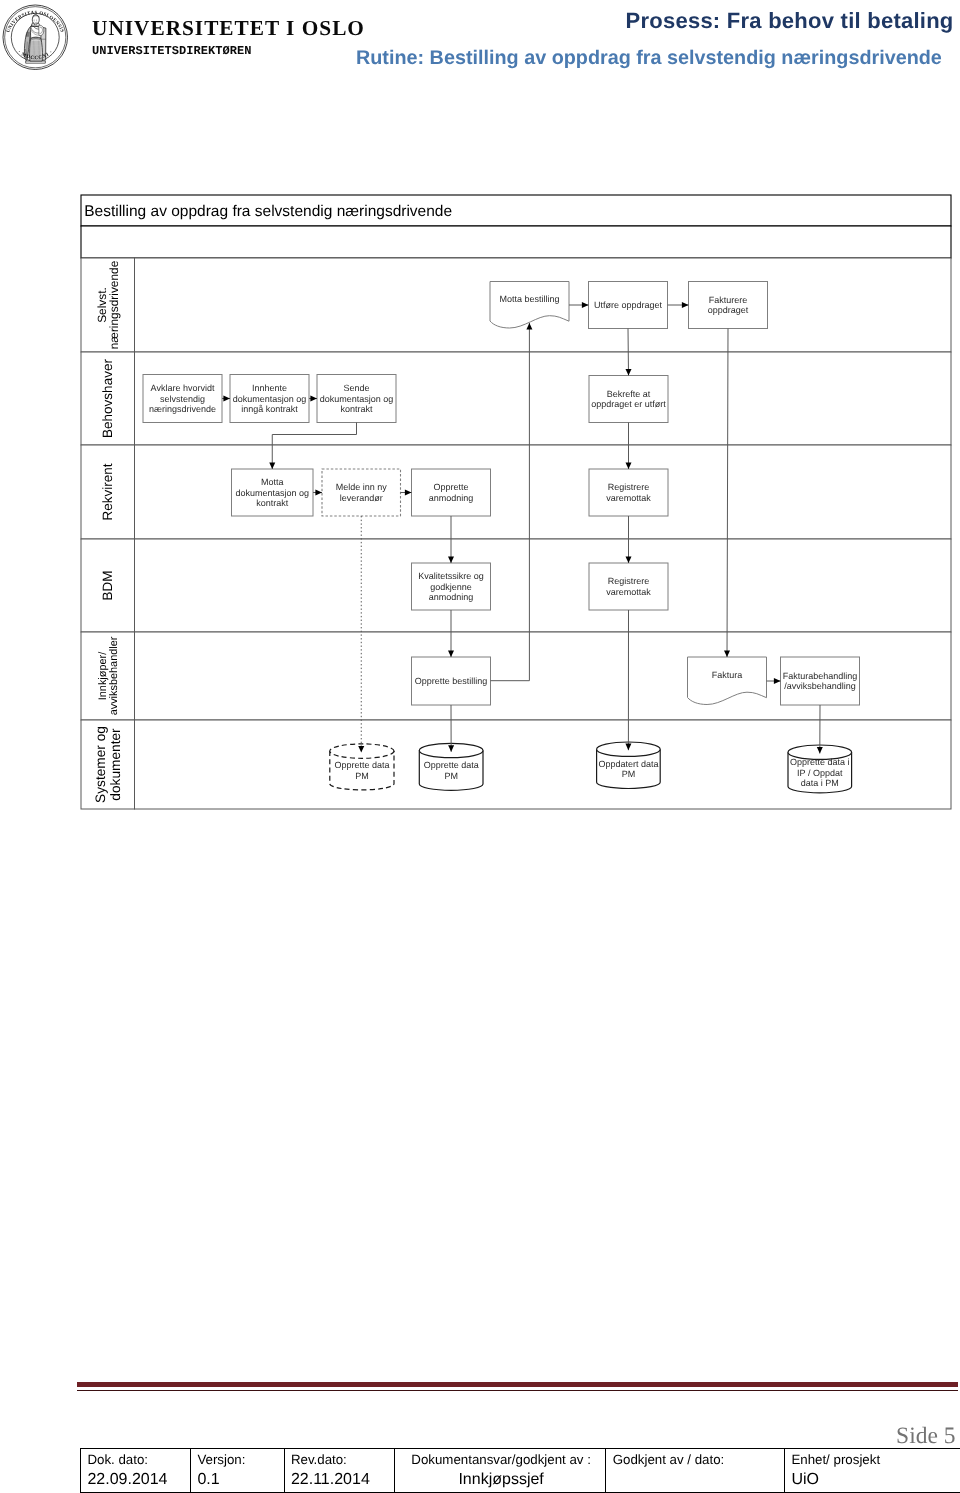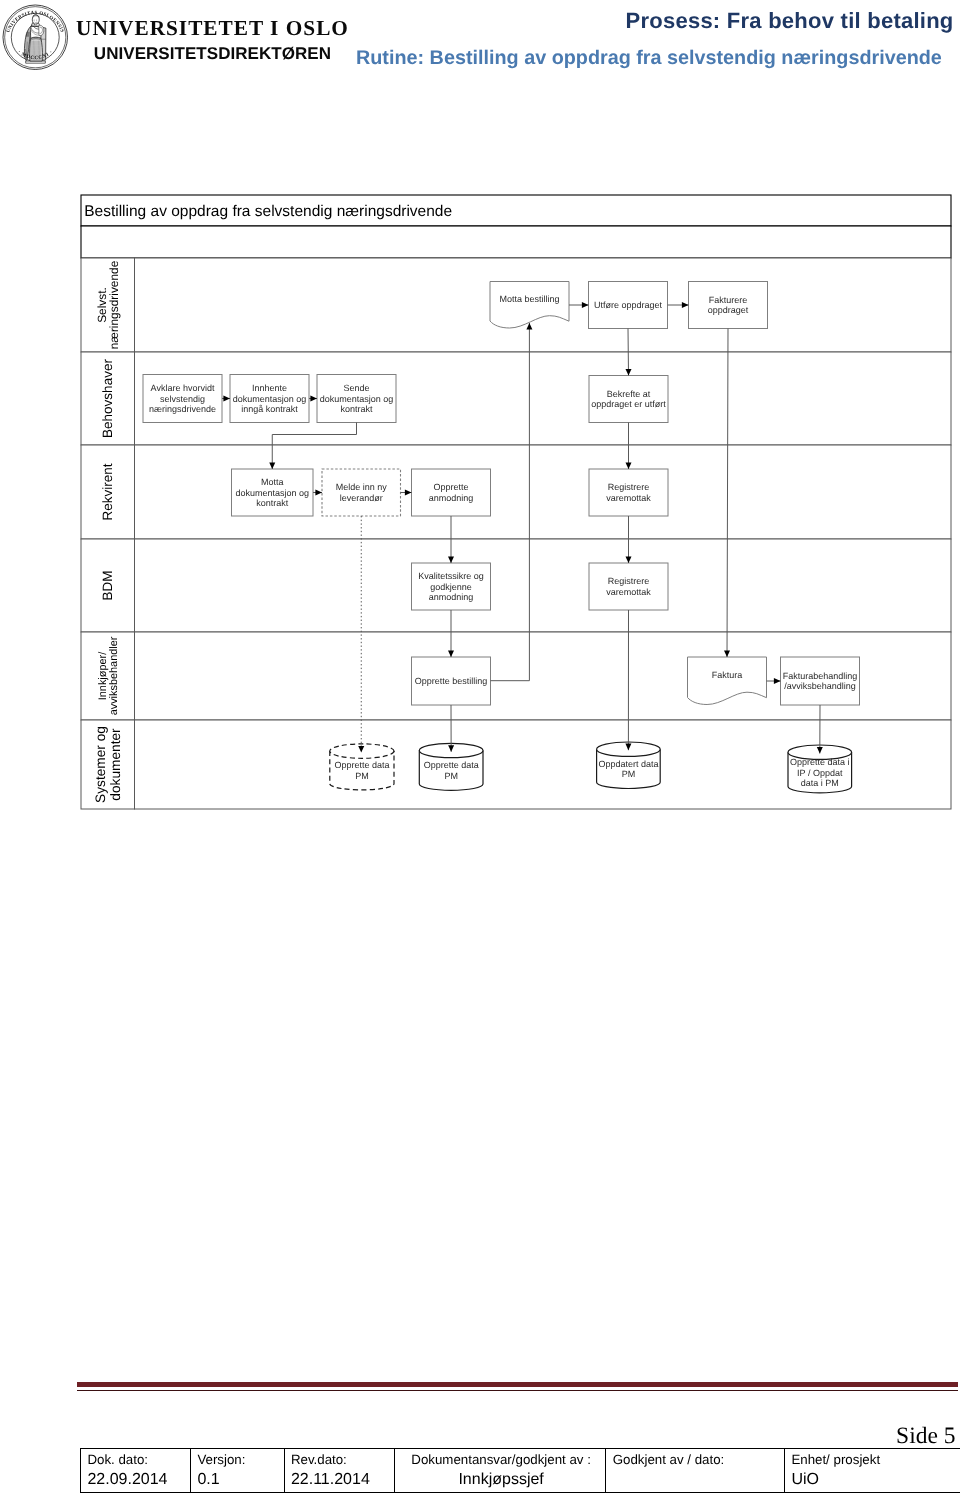--- a/index.html
+++ b/index.html
@@ -3,40 +3,40 @@
 <meta charset="utf-8">
 <title>Prosess: Fra behov til betaling</title>
 <style>
   html,body{margin:0;padding:0;background:#fff;
             -webkit-font-smoothing:antialiased;text-rendering:geometricPrecision;}
   body{width:960px;height:1493px;font-family:"Liberation Sans",sans-serif;position:relative;overflow:hidden;}
 
   
   #header{position:absolute;left:0;top:0;width:960px;height:96px;}
   #uio-seal{position:absolute;left:2.2px;top:3.7px;width:66.5px;height:66.5px;}
-  #org-block{position:absolute;left:76px;top:18.0px;text-align:center;}
+  #org-block{position:absolute;left:92px;top:18.0px;}
   #org-name{font-family:"Liberation Serif",serif;font-weight:bold;font-size:21.3px;
             letter-spacing:1.0px;color:#0a0a0a;line-height:1;white-space:nowrap;}
-  #org-unit{font-family:Liberation Sans, sans-serif;font-weight:bold;font-size:17px;
+  #org-unit{font-family:Liberation Mono, monospace;font-weight:bold;font-size:12px;
             letter-spacing:0.05px;color:#0a0a0a;margin-top:4.6px;white-space:nowrap;}
   #doc-title{position:absolute;left:625.5px;top:-0.4px;font-size:22px;font-weight:bold;
              color:#1F3864;white-space:nowrap;letter-spacing:.25px;line-height:26px;margin-top:8px;}
   #doc-subtitle{position:absolute;left:356px;top:45.2px;font-size:19.8px;font-weight:bold;
                 color:#4A7AB0;white-space:nowrap;letter-spacing:0;line-height:26px;}
 
   
   #diagram{position:absolute;left:0;top:0;width:960px;height:1493px;}
 
   
   #foot-rule{position:absolute;left:77px;top:1381.5px;width:881px;height:5.8px;
              background:#6E2025;}
   #foot-rule2{position:absolute;left:77px;top:1390px;width:881px;height:1.2px;
               background:#3A1012;}
   #page-no{position:absolute;right:4.5px;top:1424px;font-family:"Liberation Serif",serif;
-           font-size:23.5px;line-height:25px;color:#000000;white-space:nowrap;}
+           font-size:23.5px;line-height:25px;color:#737373;white-space:nowrap;}
   #foot-table{position:absolute;left:80px;top:1448px;width:875.5px;
               border-collapse:collapse;table-layout:fixed;}
   #foot-table td{border:1.4px solid #000;padding:0.6px 4px 1px 6.4px;vertical-align:top;
                  font-size:13.3px;line-height:1.49;color:#000;height:42.5px;
                  box-sizing:border-box;}
   #foot-table td div.v{font-size:16px;line-height:1.38;}
 </style>
 </head>
 <body>
 

